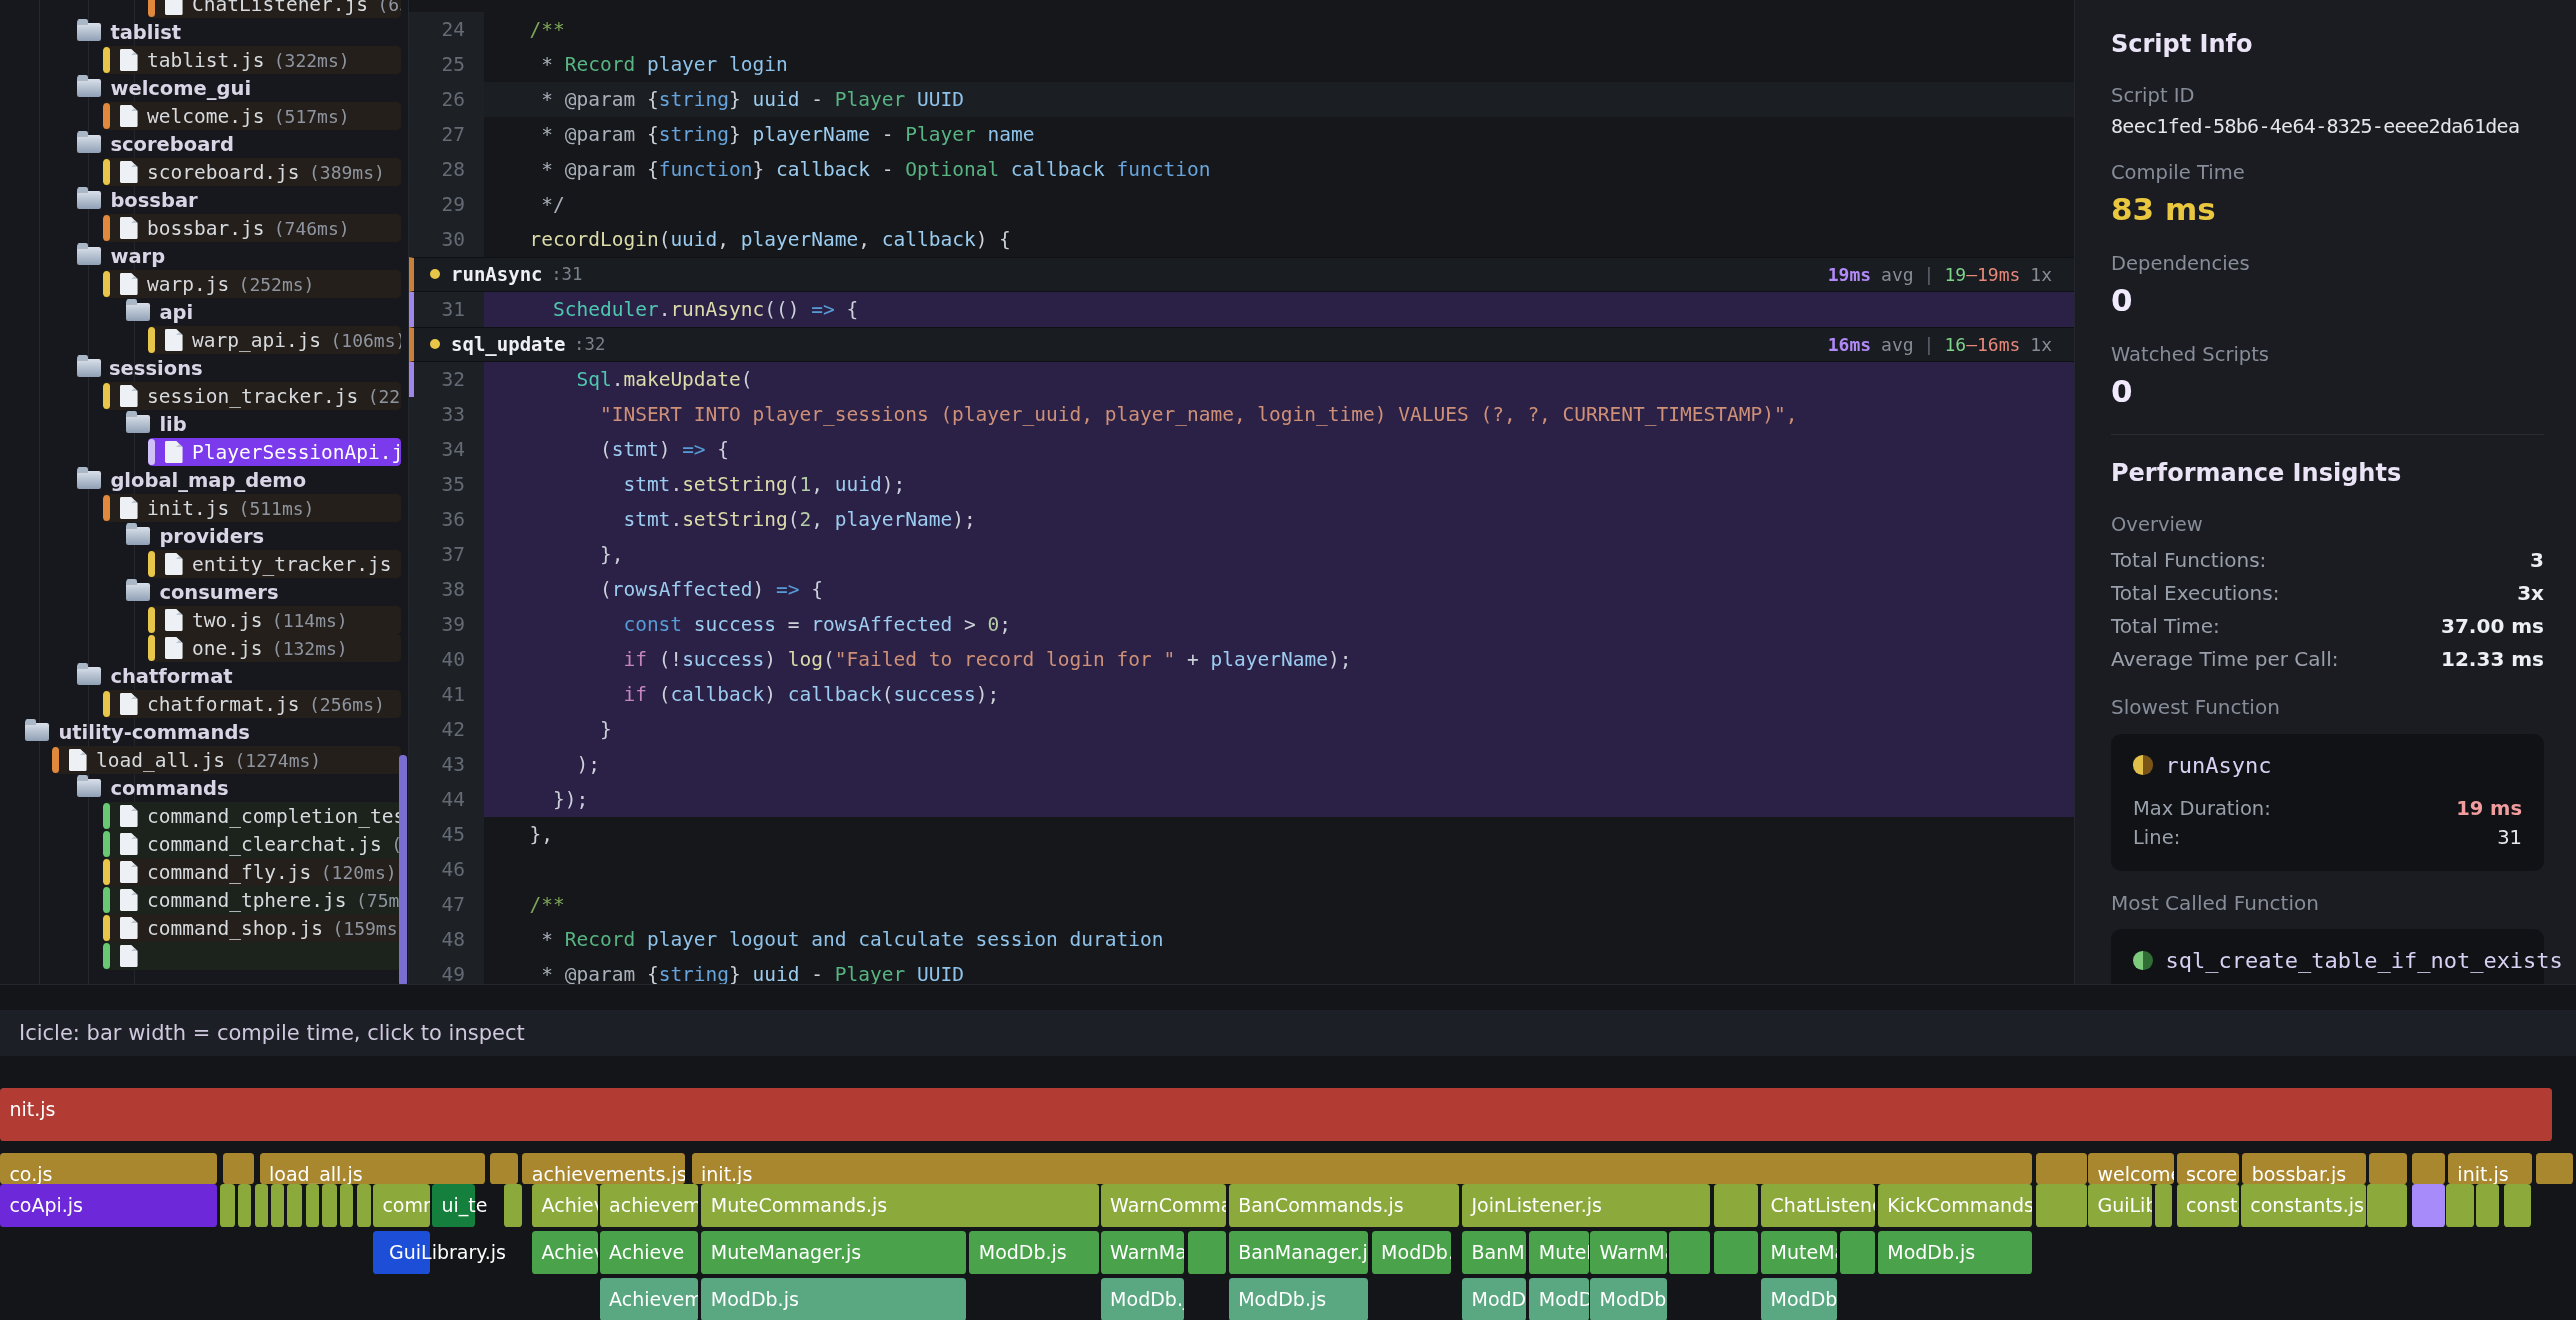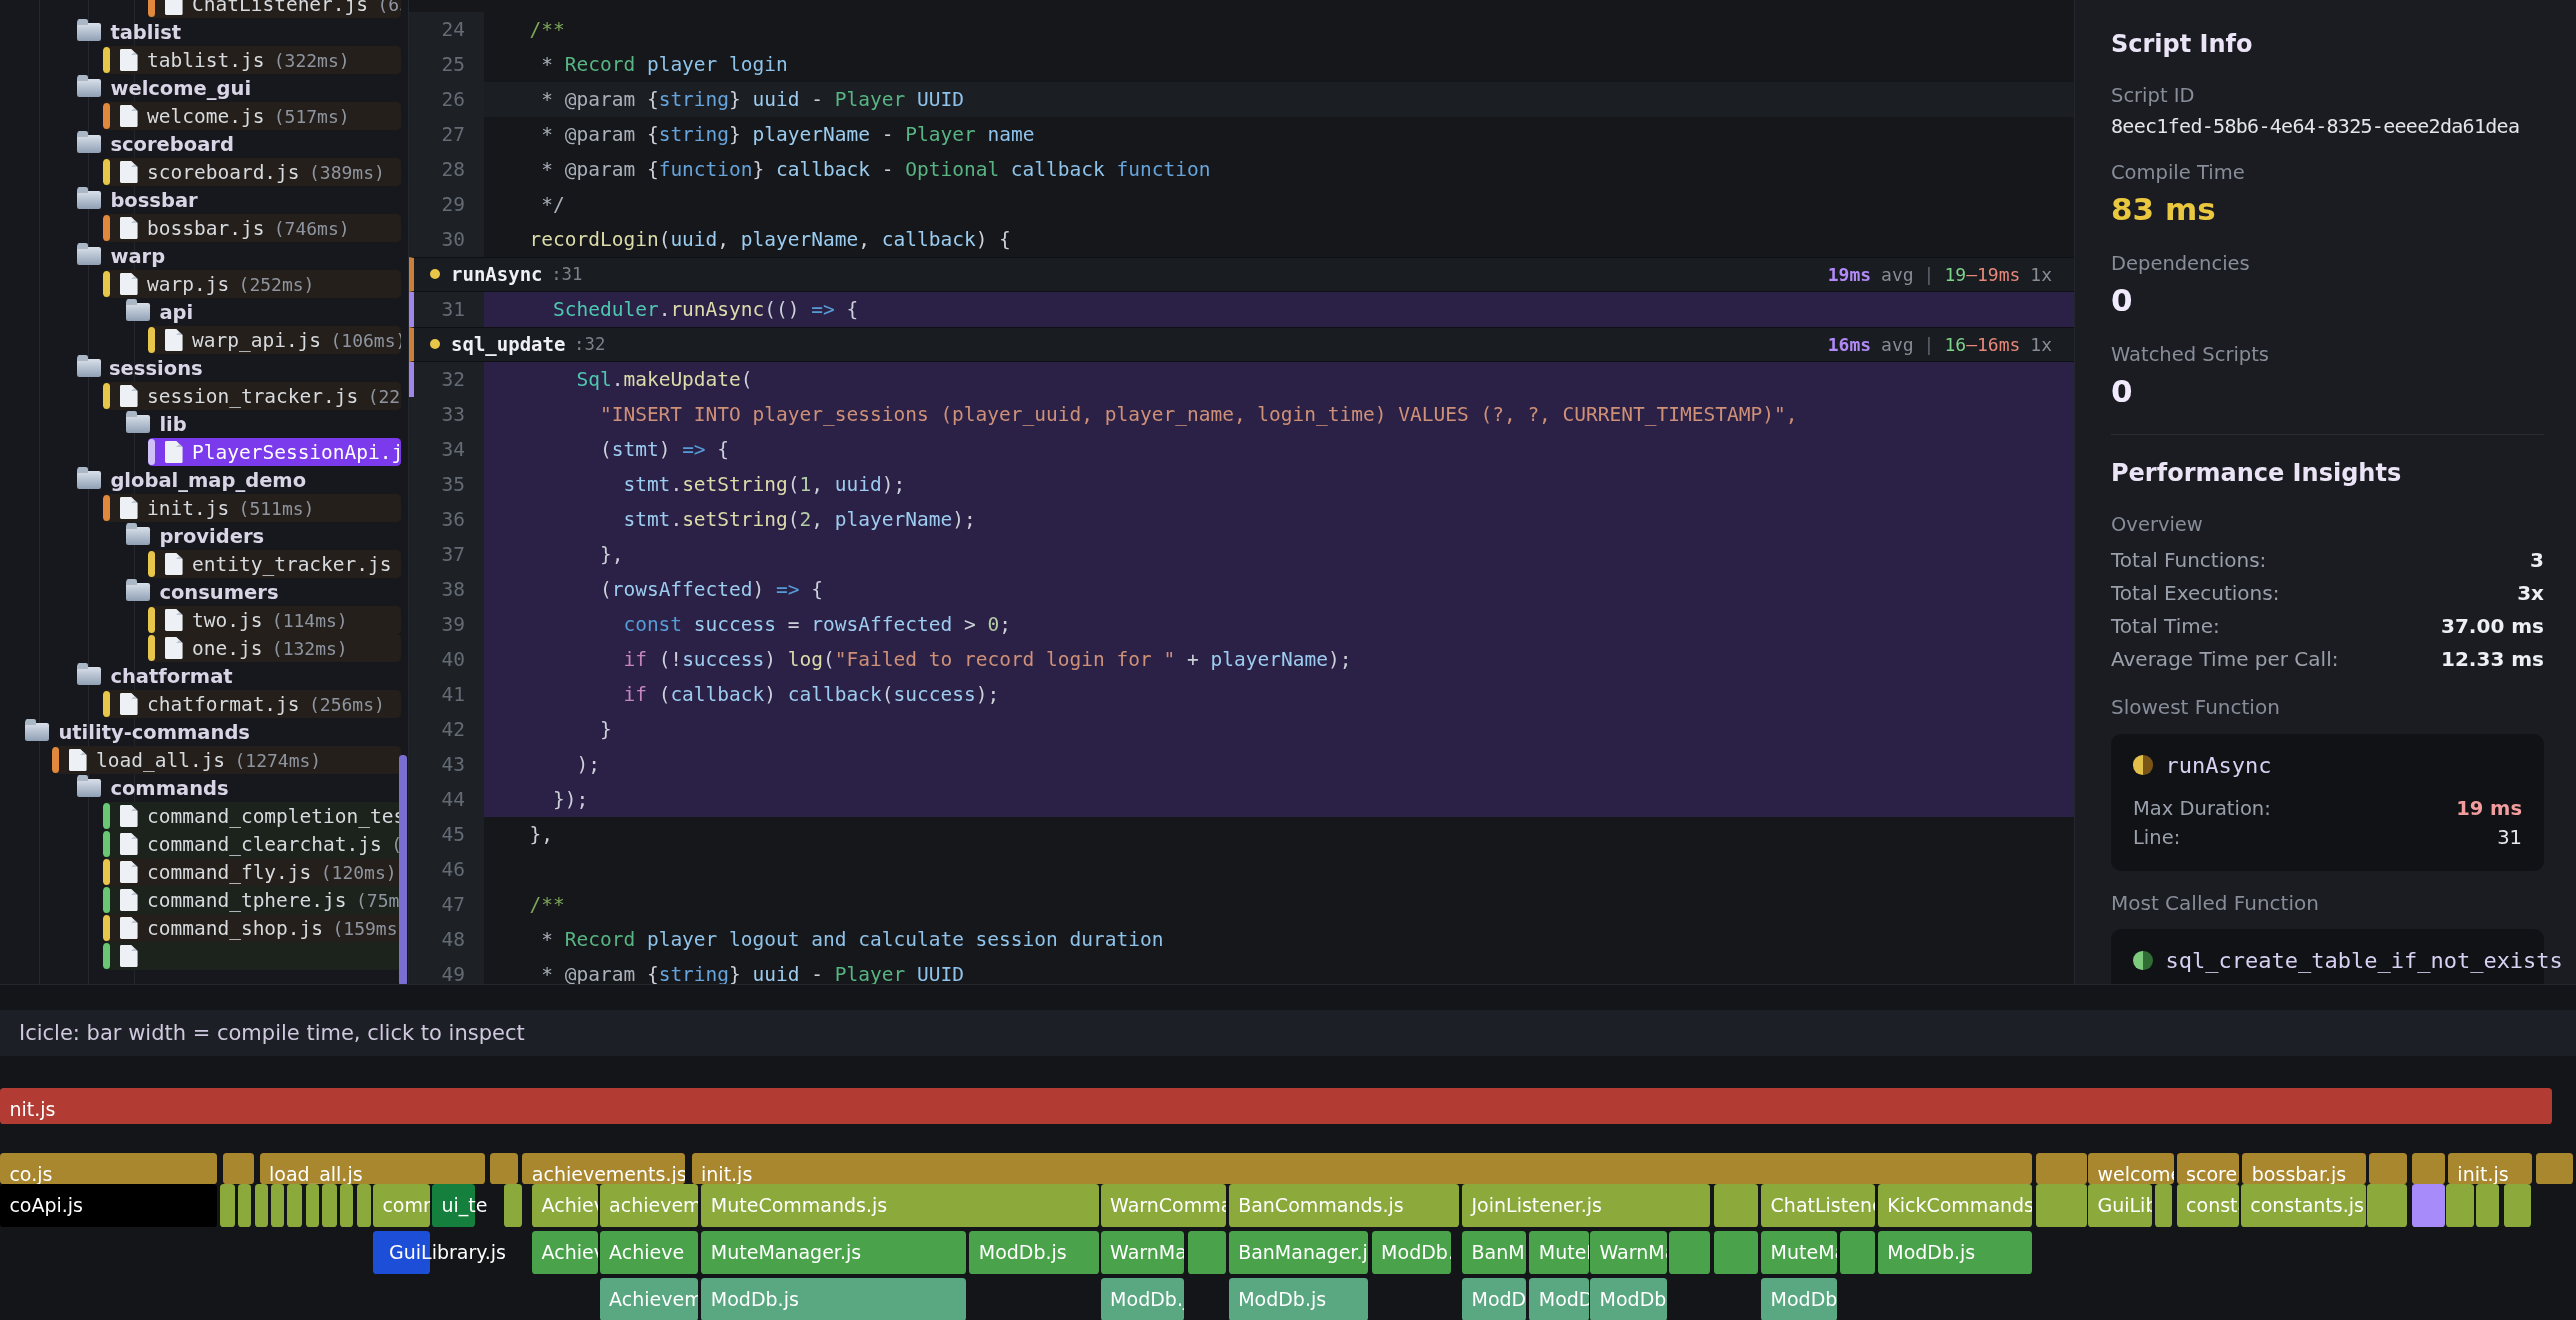--- a/index.html
+++ b/index.html
@@ -473,41 +473,41 @@
             <span class="fname">sql_create_table_if_not_exists</span>
           </div>
         </div>
     </div>
   </div>
   <div id="bottom">
     <div id="statusbar">
       <span>Icicle: bar width = compile time, click to inspect</span>
     </div>
     <div id="icicle">
-        <div class="irow" style="top: 103px; height: 36px;">
+        <div class="irow" style="top: 103px; height: 53px;">
           <div class="ibar" style="left: 0%; width: 99.05%; background: rgb(178, 59, 51);">nit.js</div>
         </div>
         <div class="irow" style="top: 168px; height: 31px;">
           <div class="ibar" style="left: 0%; width: 8.42%; background: rgb(168, 135, 47);">co.js</div>
           <div class="ibar" style="left: 8.67%; width: 1.21%; background: rgb(168, 135, 47);"></div>
           <div class="ibar" style="left: 10.08%; width: 8.74%; background: rgb(168, 135, 47);">load_all.js</div>
           <div class="ibar" style="left: 19.01%; width: 1.08%; background: rgb(168, 135, 47);"></div>
           <div class="ibar" style="left: 20.28%; width: 6.3%; background: rgb(168, 135, 47);">achievements.js</div>
           <div class="ibar" style="left: 26.85%; width: 52.04%; background: rgb(168, 135, 47);">init.js</div>
           <div class="ibar" style="left: 79.02%; width: 1.98%; background: rgb(168, 135, 47);"></div>
           <div class="ibar" style="left: 81.06%; width: 3.32%; background: rgb(168, 135, 47);">welcome.js</div>
           <div class="ibar" style="left: 84.5%; width: 2.42%; background: rgb(168, 135, 47);">scorebo</div>
           <div class="ibar" style="left: 87.05%; width: 4.78%; background: rgb(168, 135, 47);">bossbar.js</div>
           <div class="ibar" style="left: 91.96%; width: 1.47%; background: rgb(168, 135, 47);"></div>
           <div class="ibar" style="left: 93.62%; width: 1.28%; background: rgb(168, 135, 47);"></div>
           <div class="ibar" style="left: 95.03%; width: 3.25%; background: rgb(168, 135, 47);">init.js</div>
           <div class="ibar" style="left: 98.43%; width: 1.45%; background: rgb(168, 135, 47);"></div>
         </div>
         <div class="irow" style="top: 199px; height: 43px;">
-          <div class="ibar" style="left: 0%; width: 8.42%; background: #000000;">coApi.js</div>
+          <div class="ibar" style="left: 0%; width: 8.42%; background: #6d28d9;">coApi.js</div>
           <div class="ibar" style="left: 8.55%; width: 0.57%; background: rgb(140, 169, 60);"></div>
           <div class="ibar" style="left: 9.25%; width: 0.51%; background: rgb(140, 169, 60);"></div>
           <div class="ibar" style="left: 9.89%; width: 0.51%; background: rgb(140, 169, 60);"></div>
           <div class="ibar" style="left: 10.52%; width: 0.51%; background: rgb(140, 169, 60);"></div>
           <div class="ibar" style="left: 11.16%; width: 0.57%; background: rgb(140, 169, 60);"></div>
           <div class="ibar" style="left: 11.86%; width: 0.51%; background: rgb(140, 169, 60);"></div>
           <div class="ibar" style="left: 12.5%; width: 0.57%; background: rgb(140, 169, 60);"></div>
           <div class="ibar" style="left: 13.2%; width: 0.51%; background: rgb(140, 169, 60);"></div>
           <div class="ibar" style="left: 13.84%; width: 0.57%; background: rgb(140, 169, 60);"></div>
           <div class="ibar" style="left: 14.48%; width: 2.23%; background: rgb(140, 169, 60);">comma</div>

